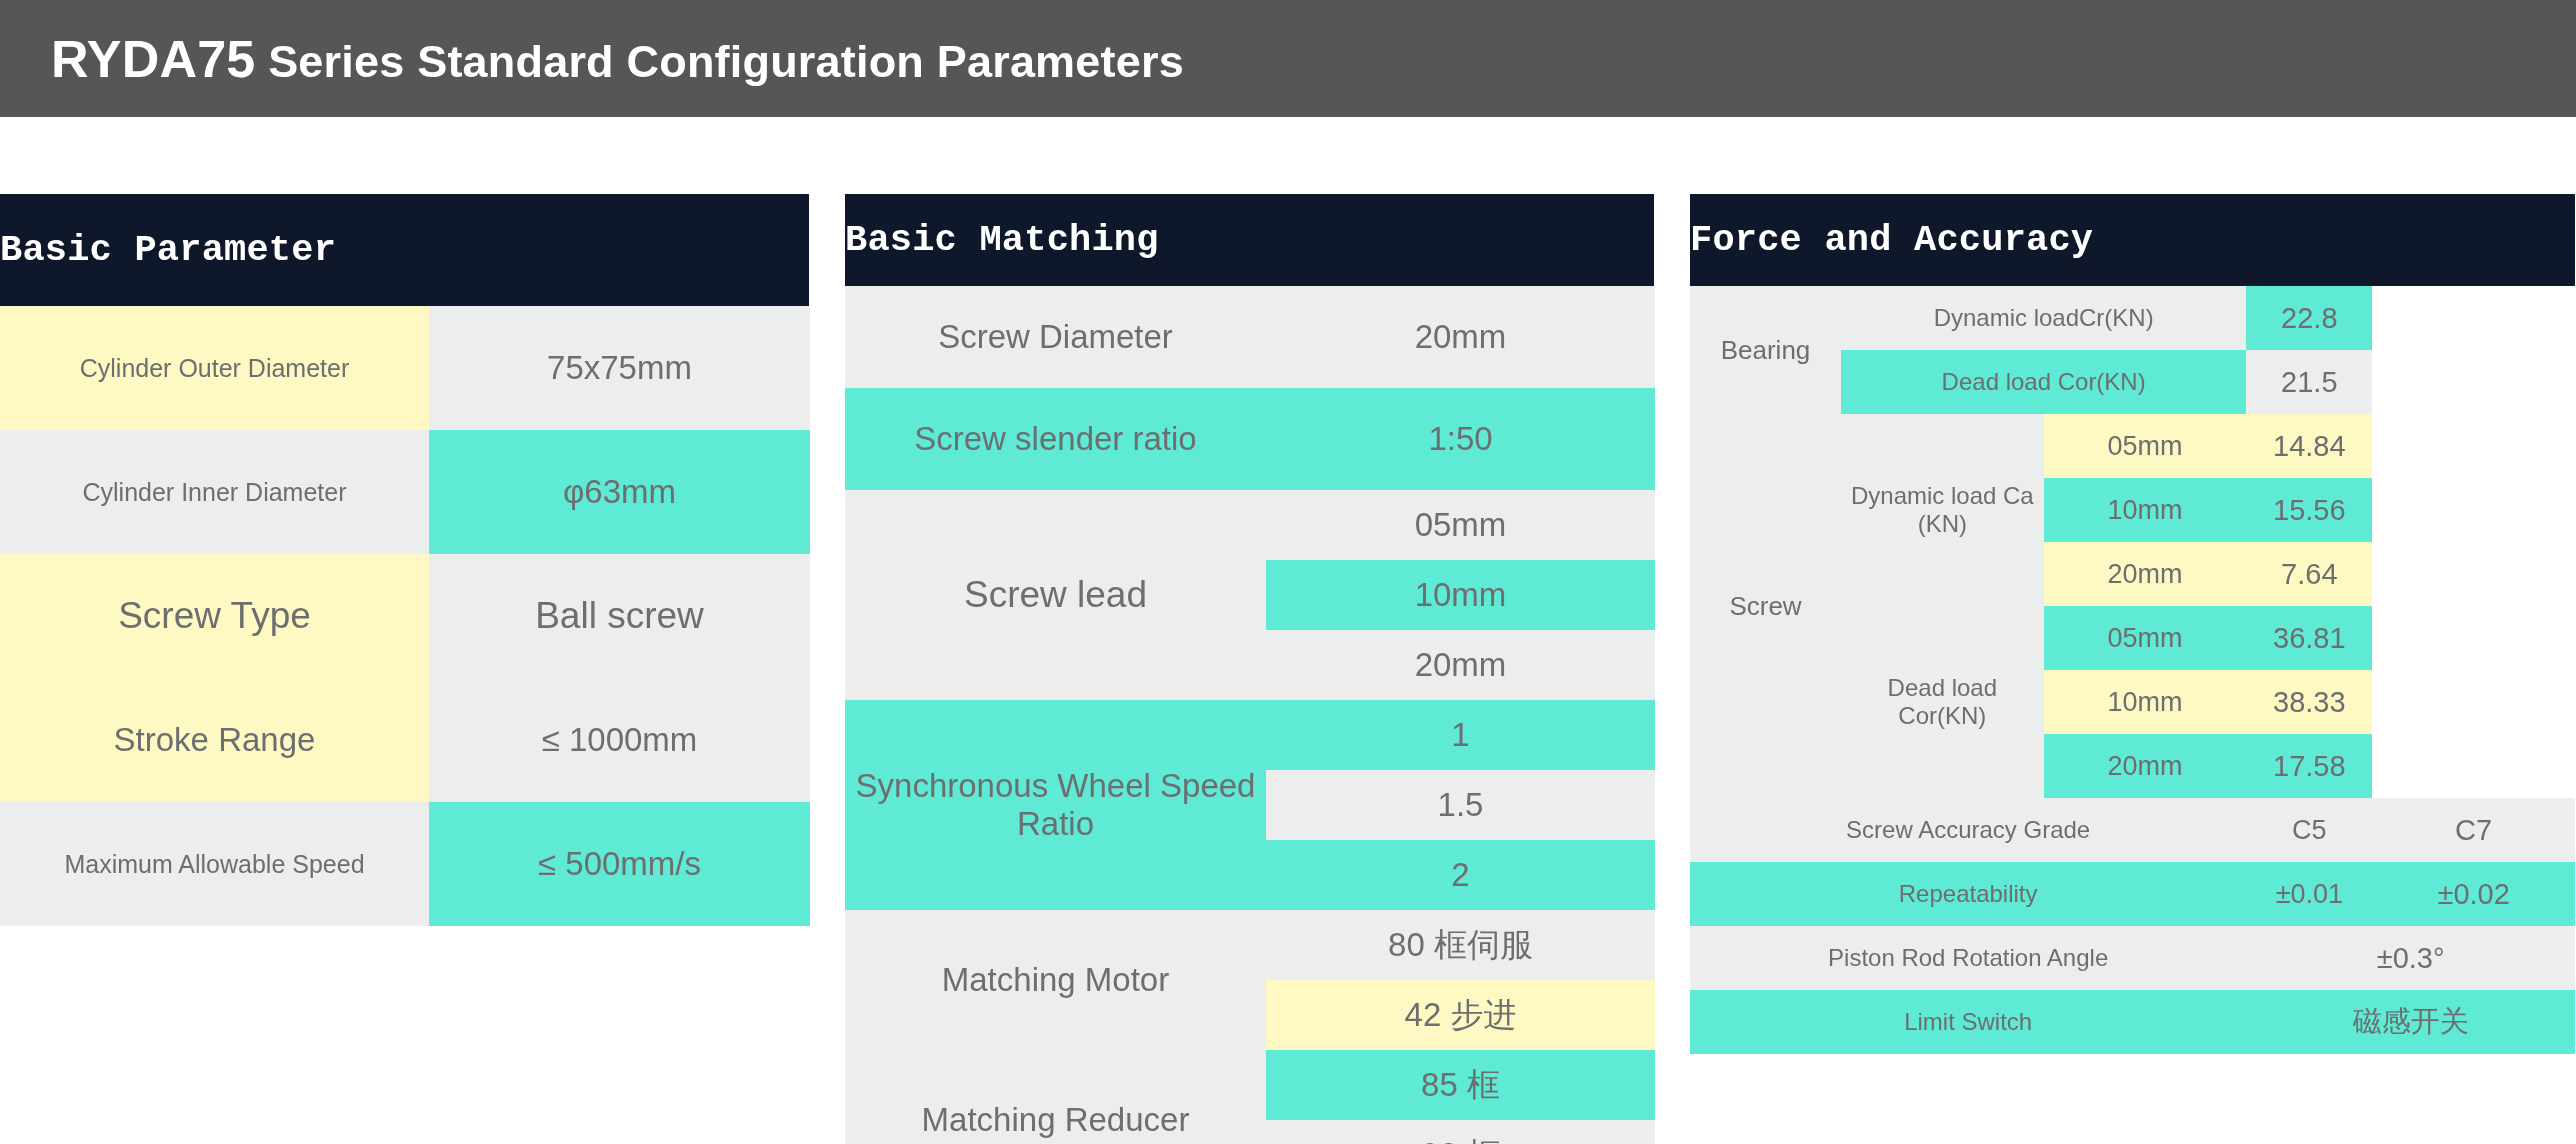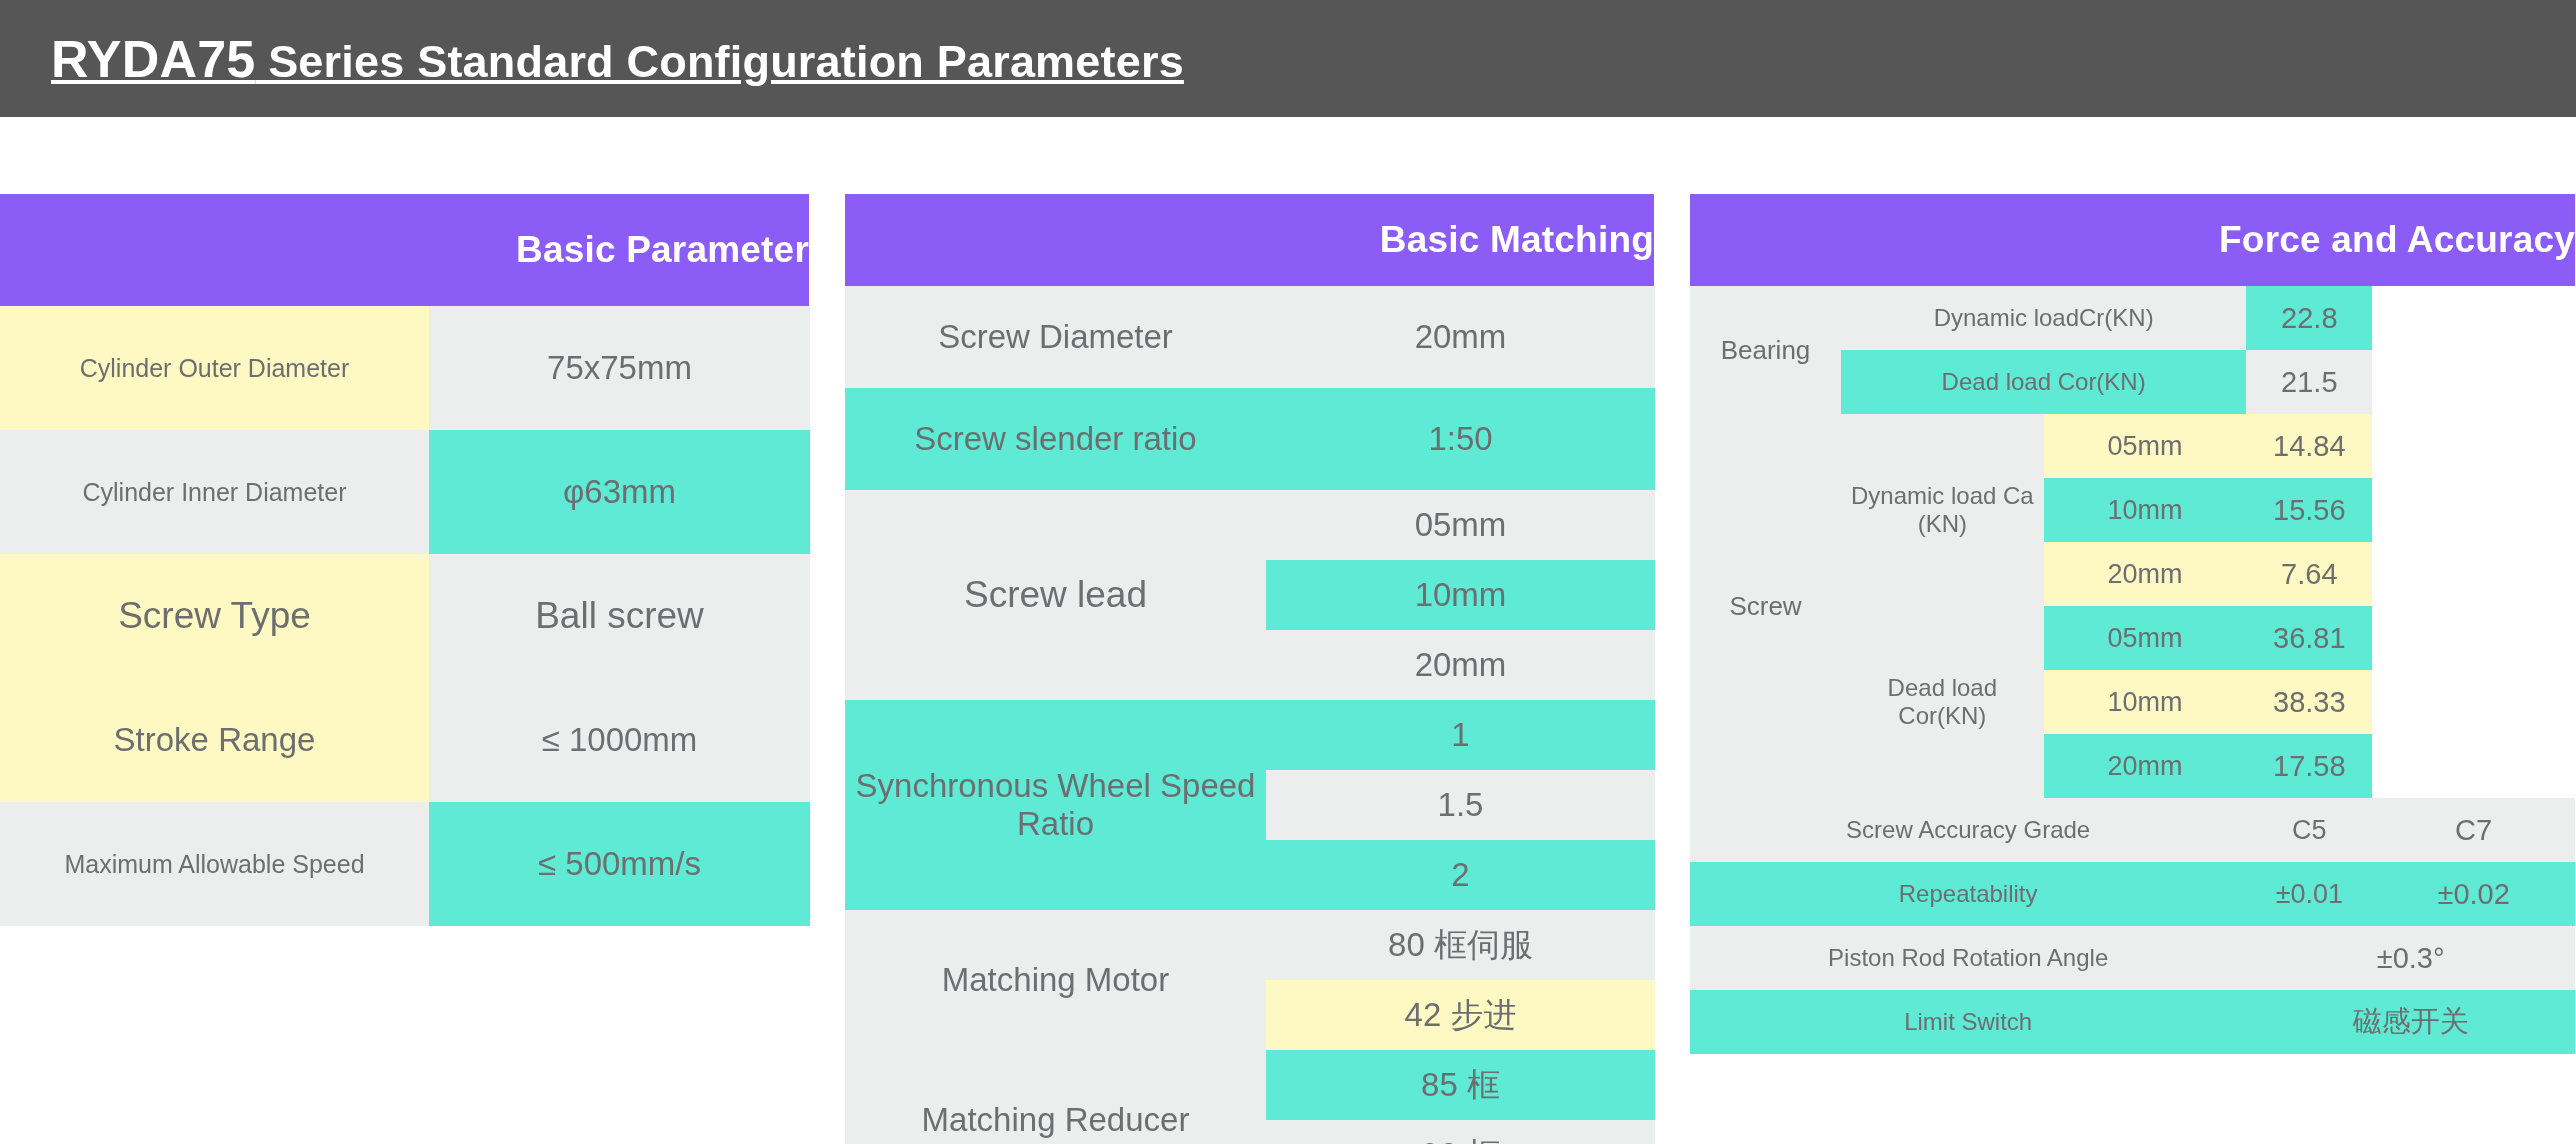--- a/index.html
+++ b/index.html
@@ -32,21 +32,20 @@
     display: flex;
     align-items: center;
   }
   .header-text {
     color: #ffffff;
     font-size: 45px;
     font-weight: bold;
     padding-left: 51px;
     letter-spacing: 0.2px;
     white-space: nowrap;
-    text-decoration: underline;
   }
   .header-text .model {
     font-size: 52px;
     font-weight: bold;
   }
 
   
   .columns {
     position: absolute;
     left: 0;
@@ -58,26 +57,27 @@
 
   .col {
     display: flex;
     flex-direction: column;
   }
   .col-basic-parameter { width: 809px; margin-left: 0px; }
   .col-basic-matching  { width: 809px; margin-left: 36px; }
   .col-force-accuracy  { width: 885px; margin-left: 36px; }
 
   .col-title {
-    background: #8b5cf6;
+    background: #0f172a;
     color: #ffffff;
     font-size: 37px;
     font-weight: bold;
-    text-align: right;
+    text-align: left;
     letter-spacing: 0.2px;
+    font-family: Liberation Mono, monospace;
   }
   .col-basic-parameter .col-title { height: 112px; line-height: 112px; }
   .col-basic-matching  .col-title { height: 92px;  line-height: 92px; }
   .col-force-accuracy  .col-title { height: 92px;  line-height: 92px; }
 
   
   table.grid {
     border-collapse: collapse;
     width: 100%;
     table-layout: fixed;

